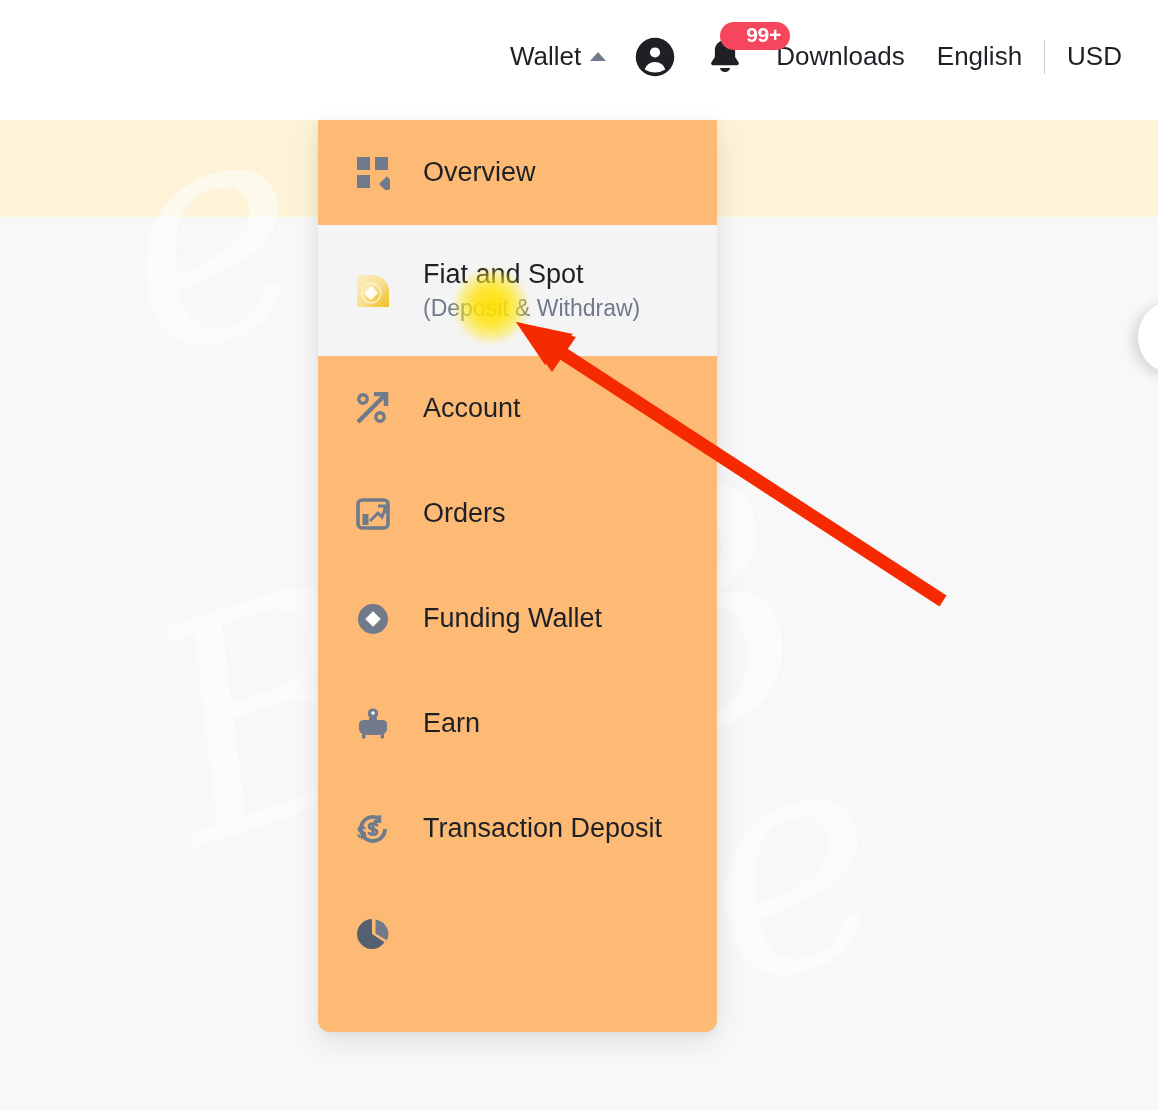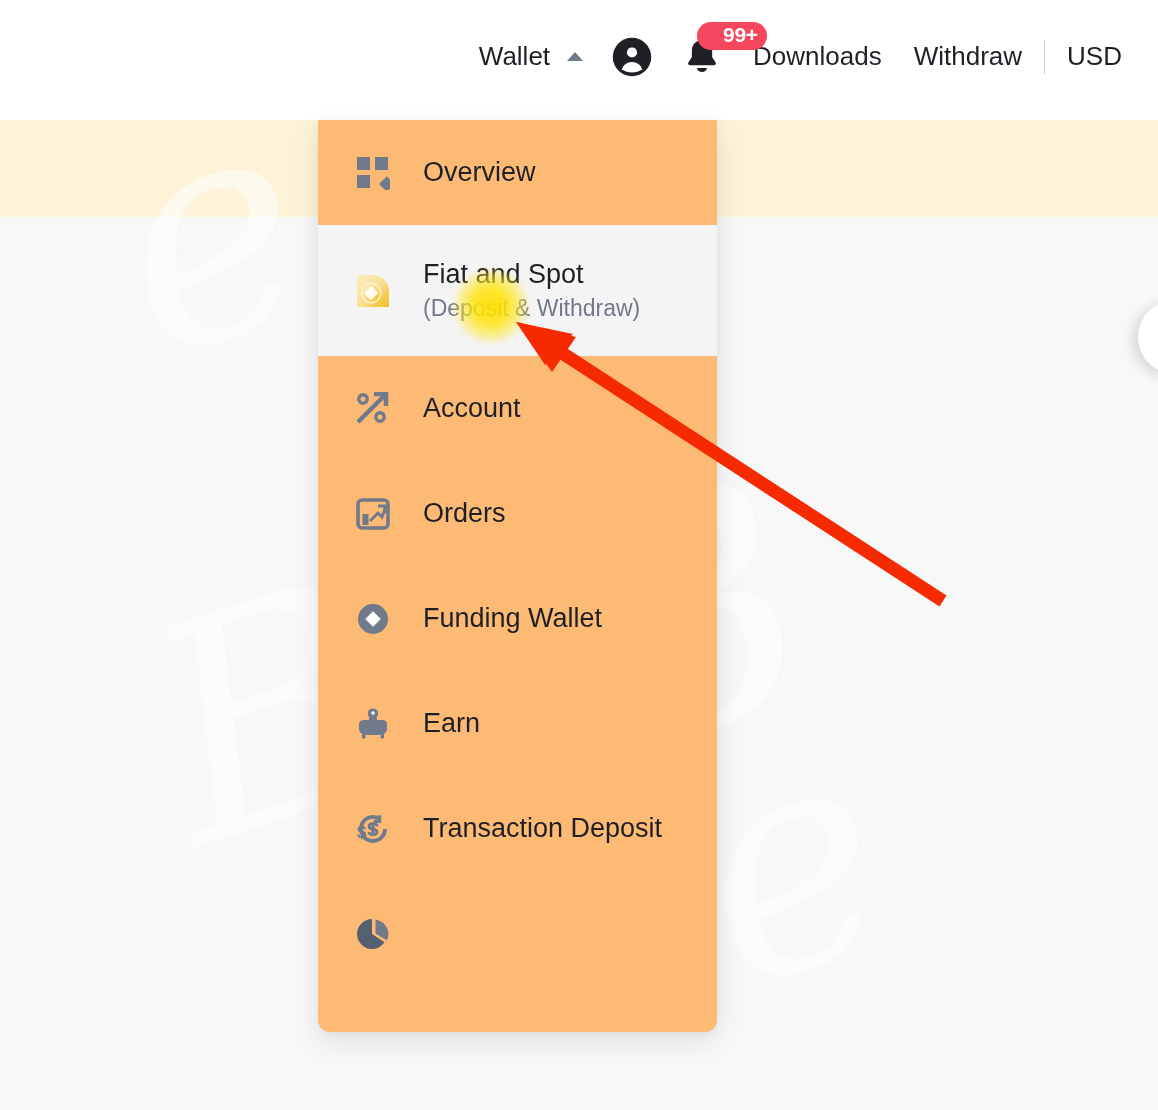--- a/index.html
+++ b/index.html
@@ -33,21 +33,21 @@
   .header {
     position: absolute; left: 0; top: 0; width: 1158px; height: 120px;
     background: #ffffff;
     z-index: 6;
   }
   .nav {
     position: absolute; right: 20px; top: 0; height: 113px;
     display: flex; align-items: center; gap: 0;
   }
   .nav-item {
-    display: flex; align-items: center; gap: 17px;
+    display: flex; align-items: center; gap: 9px;
     font-size: 26px; color: #1e2026;
     padding: 0 14px; height: 113px; cursor: pointer;
     white-space: nowrap;
   }
   .nav-item.plain { padding: 0 16px; text-align: center; }
   .caret {
     width: 0; height: 0; display: inline-block;
     border-left: 8px solid transparent;
     border-right: 8px solid transparent;
   }
@@ -163,21 +163,21 @@
           <path d="M9.1 18.3a3 3 0 0 0 5.8 0z" fill="#1e2026"></path>
         </svg>
         <span class="badge">99+</span>
       </div>
 
       <div class="nav-item plain">
         <span>Downloads</span>
       </div>
 
       <div class="nav-item plain">
-        <span>Withdraw</span>
+        <span>English</span>
       </div>
 
       <div class="divider-v"></div>
 
       <div class="nav-item plain">
         <span>USD</span>
       </div>
     </div>
   </div>
 

